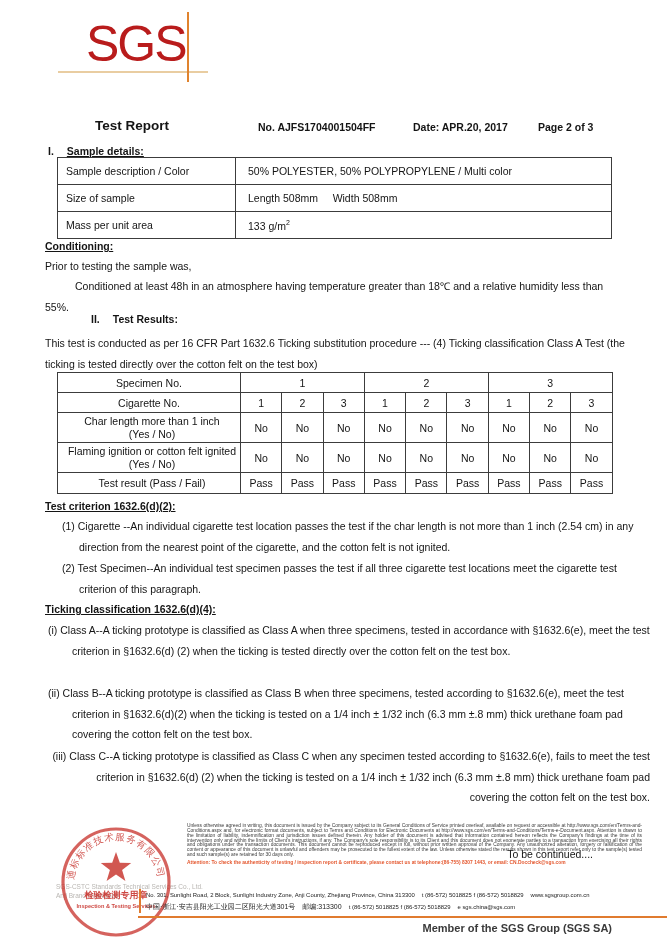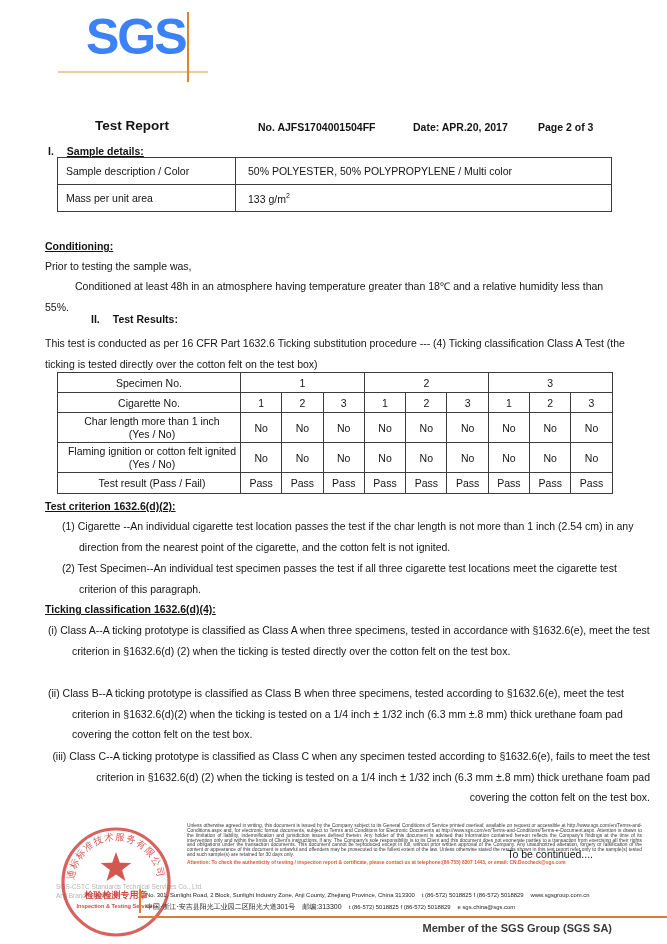--- a/index.html
+++ b/index.html
@@ -1,22 +1,22 @@
 <!DOCTYPE html>
 <html><head>
 <meta charset="utf-8">
 <style>
   html,body{margin:0;padding:0;background:#e8e8e8;}
   .page{position:relative;width:667px;height:944px;background:#fff;margin:0 auto;
         font-family:"Liberation Sans",sans-serif;color:#141414;overflow:hidden;}
 
   
   .logo-wrap{position:absolute;left:58px;top:10px;width:200px;height:80px;}
-  .logo-text{position:absolute;left:28px;top:2px;font-size:50px;font-weight:700;
-             letter-spacing:-2px;color:#3b82f6;line-height:1;}
+  .logo-text{position:absolute;left:28px;top:9px;font-size:50px;font-weight:400;
+             letter-spacing:-2px;color:#b91c1c;line-height:1;}
   .logo-hline{position:absolute;left:0;top:61px;width:150px;height:2px;background:#e9cda1;}
   .logo-vline{position:absolute;left:129px;top:2px;width:2px;height:70px;background:#e0832e;}
 
   
   .hdr{position:absolute;top:118px;font-weight:bold;white-space:nowrap;}
   .hdr-title{left:95px;font-size:13.5px;}
   .hdr-no{left:258px;font-size:10.5px;top:121px;}
   .hdr-date{left:413px;font-size:10.5px;top:121px;}
   .hdr-page{left:538px;font-size:10.5px;top:121px;}
 
@@ -78,20 +78,24 @@
 
   <div class="sec-head" style="top:145px;">
     <span>I.</span><span class="lbl u">Sample details:</span>
   </div>
 
   <table class="sample-table">
     <tbody>
         <tr>
       <td class="lab">Sample description / Color</td>
       <td class="val">50% POLYESTER, 50% POLYPROPYLENE / Multi color</td>
+    </tr>
+    <tr>
+      <td class="lab">Size of sample</td>
+      <td class="val">Length 508mm     Width 508mm</td>
     </tr>
     <tr>
       <td class="lab">Mass per unit area</td>
       <td class="val"><span>133 g/m</span><sup>2</sup></td>
     </tr>
   </tbody>
     </table>
 
   <div class="para b u" style="top:236px;">Conditioning:</div>
   <div class="para" style="top:256px;">Prior to testing the sample was,</div>

